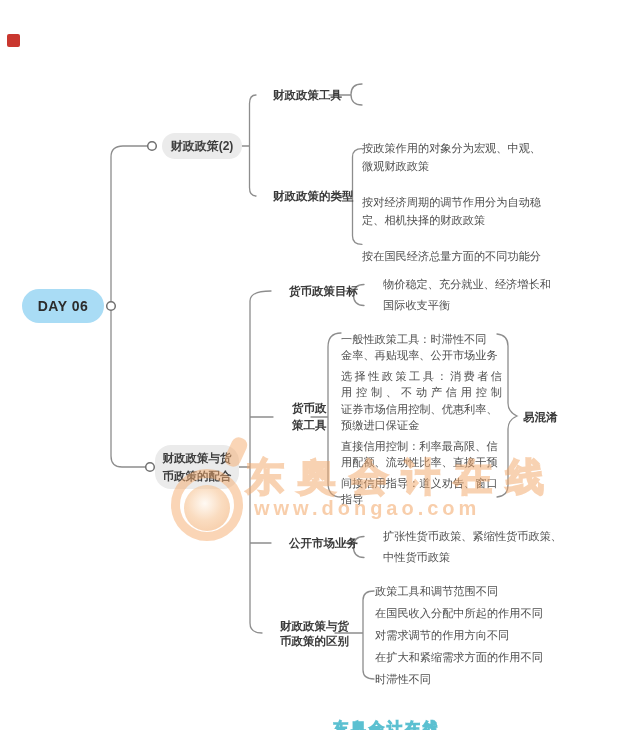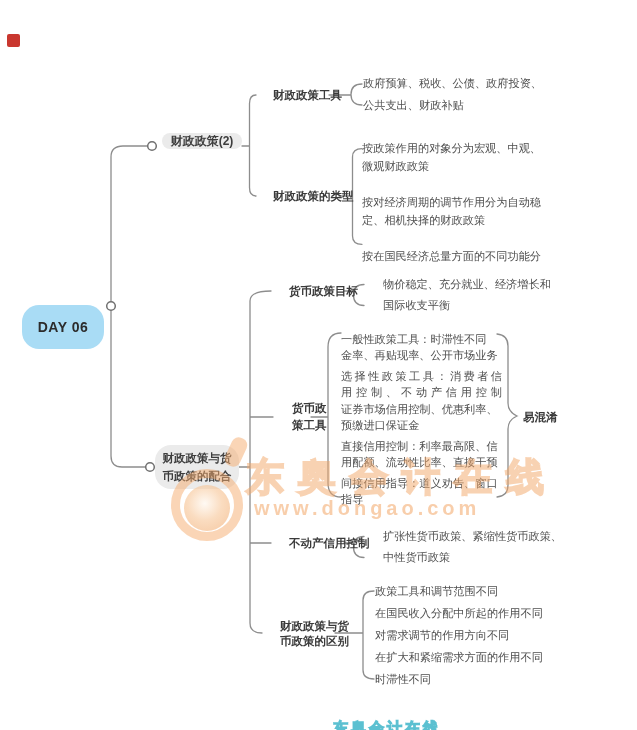--- a/index.html
+++ b/index.html
@@ -80,33 +80,29 @@
     <path d="M239,467 H250 M271,291 Q250,291 250,301 V623 Q250,633 262,633 M250,417 H273 M250,543 H271"></path>
     <path d="M344,291 H353.5 M364,284.5 Q353.5,284.5 353.5,295 Q353.5,305.5 364,305.5"></path>
     <path d="M311,417 H327.5 M341,333 Q328,333 328,347 V483 Q328,497 341,497 M497,334 Q508,335 508,346 V403 Q508,412 517,416 Q508,420 508,429 V485 Q508,496 497,497"></path>
     <path d="M344,543 H353.5 M364,536.5 Q353.5,536.5 353.5,547 Q353.5,557.5 364,557.5"></path>
     <path d="M335,633 H363 M374,591 Q363,591 363,600 V670 Q363,679 374,679"></path>
     <circle cx="152" cy="146" r="4.3" fill="#ffffff" stroke="#707070" stroke-width="1.5"></circle>
     <circle cx="111" cy="306" r="4.3" fill="#ffffff" stroke="#707070" stroke-width="1.5"></circle>
     <circle cx="150" cy="467" r="4.3" fill="#ffffff" stroke="#707070" stroke-width="1.5"></circle>
   </svg>
 
-  <div class="pill day" style="left:22px;top:305px;width:82px;height:44px;">
+  <div class="pill day" style="left:22px;top:289px;width:82px;height:34px;">
     <span>DAY 06</span>
   </div>
 
-  <div class="pill" style="left:162px;top:133px;width:80px;height:16px;font-size:12px;">
+  <div class="pill" style="left:162px;top:133px;width:80px;height:26px;font-size:12px;">
     <span>财政政策(2)</span>
   </div>
 
   <div class="lbl" style="left:257px;top:87px;">财政政策工具</div>
-  <div class="leaf" style="left:363px;top:73px;line-height:21.5px;">
-    <div class="ln">政府预算、税收、公债、政府投资、</div>
-    <div class="ln">公共支出、财政补贴</div>
-  </div>
 
   <div class="lbl" style="left:257px;top:188px;">财政政策的类型</div>
   <div class="vgroup" style="left:362px;top:140px;">
     <div class="it">
       <div class="ln">按政策作用的对象分为宏观、中观、</div>
       <div class="ln">微观财政政策</div>
     </div>
     <div class="it">
       <div class="ln">按对经济周期的调节作用分为自动稳</div>
       <div class="ln">定、相机抉择的财政政策</div>
@@ -146,21 +142,21 @@
       <div class="ln">直接信用控制：利率最高限、信</div>
       <div class="ln">用配额、流动性比率、直接干预</div>
     </div>
     <div class="it">
       <div class="ln">间接信用指导：道义劝告、窗口</div>
       <div class="ln">指导</div>
     </div>
   </div>
   <div class="anno" style="left:523px;top:410px;">易混淆</div>
 
-  <div class="lbl" style="left:273px;top:535px;">不动产信用控制</div>
+  <div class="lbl" style="left:273px;top:535px;">公开市场业务</div>
   <div class="leaf" style="left:383px;top:526px;line-height:21px;">
     <div class="ln">扩张性货币政策、紧缩性货币政策、</div>
     <div class="ln">中性货币政策</div>
   </div>
 
   <div class="lbl" style="left:264px;top:619px;line-height:14.5px;">
     <div>财政政策与货</div>
     <div>币政策的区别</div>
   </div>
   <div class="vlist" style="left:375px;top:580px;">

